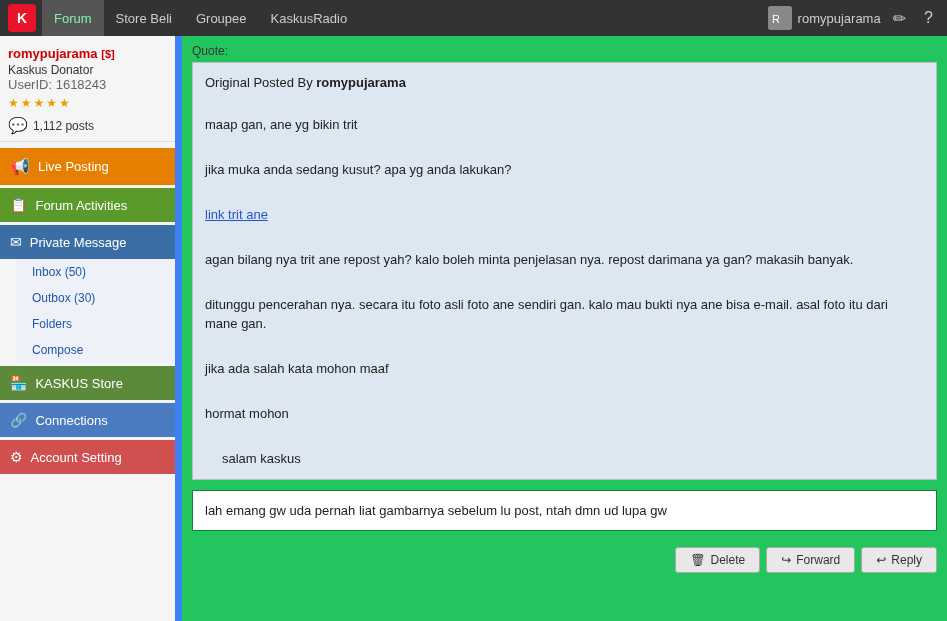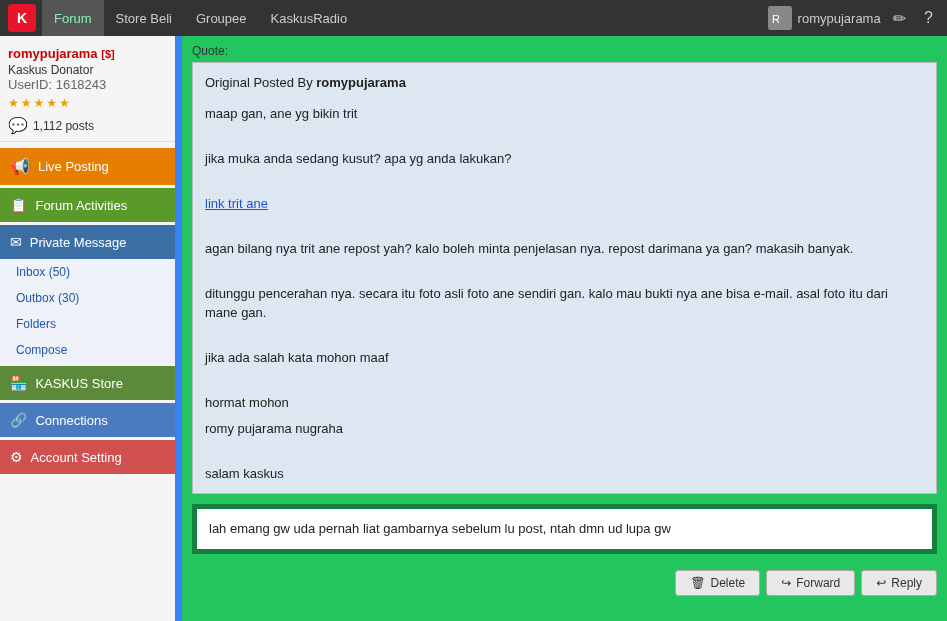--- a/index.html
+++ b/index.html
@@ -128,32 +128,32 @@
     .quote-box {
       background: #dde7f2;
       border: 1px solid #bbb;
       padding: 10px 12px;
       margin-bottom: 10px;
       font-size: 13px;
       color: #222;
       line-height: 1.5;
     }
     .quote-box .original-by {
-      margin-bottom: 11px;
+      margin-bottom: 22px;
     }
     .quote-box .original-by strong { font-weight: bold; }
     .quote-box a {
       color: #2255cc;
     }
     .quote-box p { margin-bottom: 6px; }
-    .quote-box p:last-child { margin-bottom: 0; }
+    .quote-box p:last-child { margin-bottom: 0; margin-left: 17px; }
 
     .reply-body {
       background: white;
-      border: 5px solid #15803d;
+      border: 1px solid #15803d;
       padding: 10px 12px;
       margin-bottom: 10px;
       font-size: 13px;
       color: #222;
       line-height: 1.5;
       min-height: 40px;
     }
 
     .action-bar {
       display: flex;
@@ -171,20 +171,21 @@
       display: flex; align-items: center; gap: 5px;
       background: #e8e8e8;
       color: #333;
     }
     .btn-delete { background: #e8e8e8; }
     .btn-forward { background: #e8e8e8; }
     .btn-reply { background: #e8e8e8; }
 
     .sidebar-section-sub {
       background: #eef2f8;
+      margin-left: 16px;
     }
   </style>
 </head>
 <body>
 
 <nav class="top-nav">
   <div class="top-nav-logo">
     <span>K</span>
   </div>
   <div class="top-nav-item active">
@@ -294,21 +295,20 @@
       <br>
       <p><a href="#">link trit ane</a></p>
       <br>
       <p>agan bilang nya trit ane repost yah? kalo boleh minta penjelasan nya. repost darimana ya gan? makasih banyak.</p>
       <br>
       <p>ditunggu pencerahan nya. secara itu foto asli foto ane sendiri gan. kalo mau bukti nya ane bisa e-mail. asal foto itu dari mane gan.</p>
       <br>
       <p>jika ada salah kata mohon maaf</p>
       <br>
       <p>hormat mohon</p>
-      <p>romy pujarama nugraha</p>
       <br>
       <p>salam kaskus</p>
     </div>
 
     <div class="reply-body">lah emang gw uda pernah liat gambarnya sebelum lu post, ntah dmn ud lupa gw</div>
 
     <div class="action-bar">
       <button class="btn btn-delete">
         <span>🗑</span>
         <span>Delete</span>

